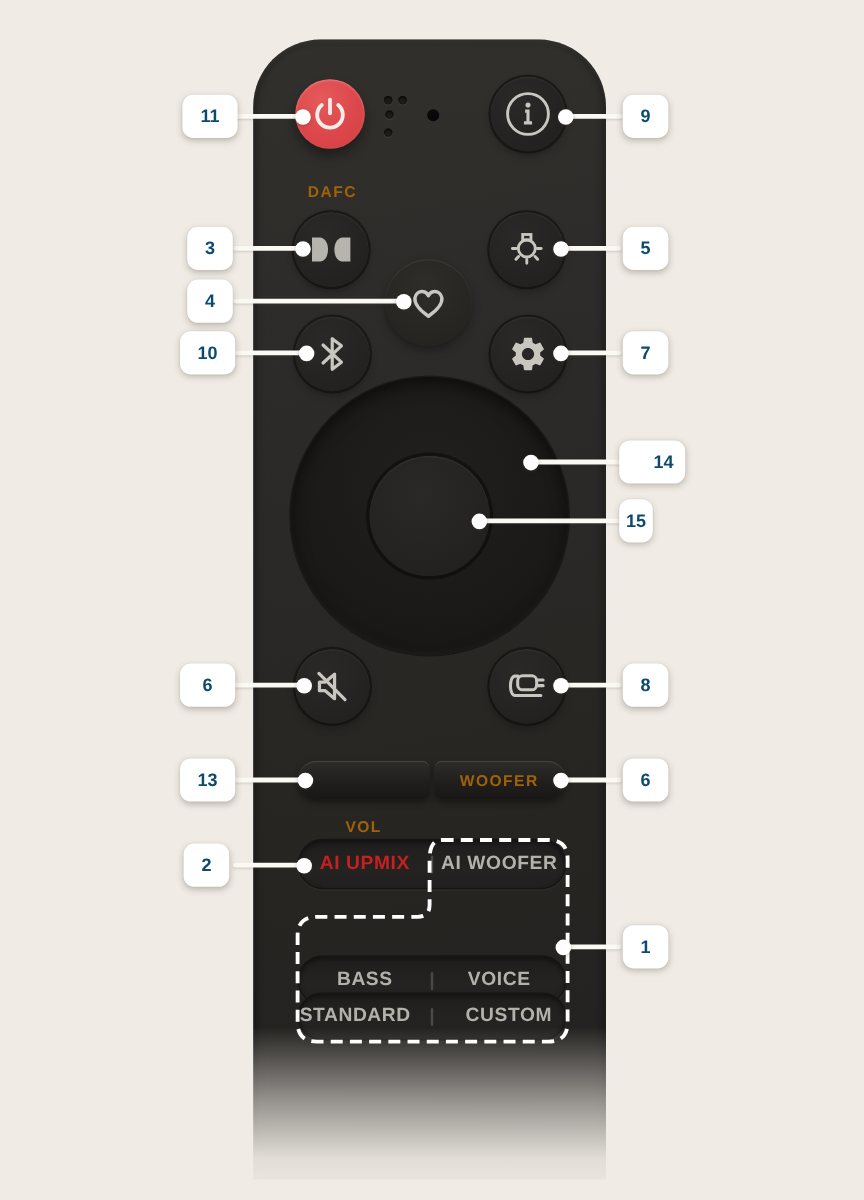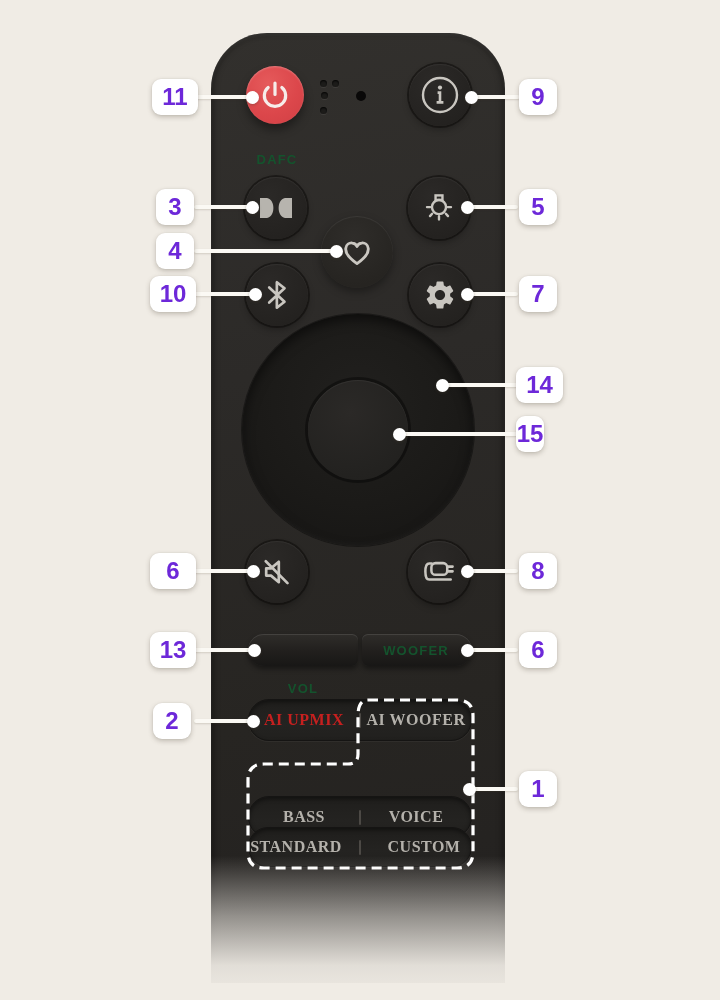--- a/index.html
+++ b/index.html
@@ -64,51 +64,51 @@
   .rocker{
     position:absolute;top:634px;width:110px;height:32px;
     background:linear-gradient(180deg,#2f2d2a 0%,#211f1d 55%,#181716 100%);
     box-shadow:0 3px 5px rgba(0,0,0,.4),inset 0 1px 0 rgba(255,255,255,.1);
   }
   .rocker.left{left:248px;border-radius:16px 6px 6px 16px;}
   .rocker.right{left:362px;border-radius:6px 16px 16px 6px;}
 
   
   .slabel{
-    position:absolute;color:#14532d;font-size:13px;font-weight:bold;
+    position:absolute;color:#a16207;font-size:13px;font-weight:bold;
     letter-spacing:1.2px;text-align:center;
   }
 
   
   .pillrow{
     position:absolute;left:248px;width:224px;height:42px;border-radius:21px;
     background:linear-gradient(180deg,#1f1e1c 0%,#242321 60%,#21201e 100%);
     border:1px solid #151413;box-sizing:border-box;
     box-shadow:inset 0 2px 4px rgba(0,0,0,.45),0 1px 1px rgba(255,255,255,.05);
-    display:flex;align-items:center;font-family:Liberation Serif, serif;
+    display:flex;align-items:center;
   }
   .cell{
     flex:1;text-align:center;font-size:16px;font-weight:bold;
     color:#b4b1ab;letter-spacing:.5px;cursor:default;
   }
   .cell.red{color:#c6201f;}
   .divider{width:2px;height:15px;background:#4c4945;border-radius:1px;}
 
   
   .dash-svg{position:absolute;left:235px;top:688px;z-index:3;}
 
   
   .co-line{position:absolute;height:4px;background:#fbf9f4;border-radius:2px;z-index:6;
     box-shadow:0 1px 2px rgba(70,60,45,.18);}
   .co-dot{position:absolute;width:13px;height:13px;border-radius:50%;background:#ffffff;z-index:7;
     box-shadow:0 1px 3px rgba(70,60,45,.35);}
   .co-box{
     position:absolute;height:36px;border-radius:9px;background:#ffffff;z-index:8;
     display:flex;align-items:center;justify-content:center;
-    color:#6d28d9;font-size:24px;font-weight:bold;
+    color:#0c4a6e;font-size:15px;font-weight:bold;
     box-shadow:0 2px 5px rgba(80,70,55,.3),0 0 0 1px rgba(0,0,0,.02);
     text-align:right;
   }
 </style>
 </head>
 <body>
 
 <div class="remote"></div>
 
 <div class="mdot" style="left:320px;top:80px;"></div>
@@ -250,21 +250,21 @@
   </div>
 
 <div class="co-line" style="left:468px;top:292px;width:50px;"></div>
 <div class="co-dot" style="left:461px;top:288px;"></div>
 <div class="co-box" style="left:519px;top:276px;width:38px;">
     <span>7</span>
   </div>
 
 <div class="co-line" style="left:442px;top:383px;width:76px;"></div>
 <div class="co-dot" style="left:436px;top:379px;"></div>
-<div class="co-box" style="left:516px;top:367px;width:47px;">
+<div class="co-box" style="left:516px;top:367px;width:36px;padding-left:19px;">
     <span>14</span>
   </div>
 
 <div class="co-line" style="left:399px;top:432px;width:119px;"></div>
 <div class="co-dot" style="left:393px;top:428px;"></div>
 <div class="co-box" style="left:516px;top:416px;width:28px;">
     <span>15</span>
   </div>
 
 <div class="co-line" style="left:194px;top:569px;width:59px;"></div>

